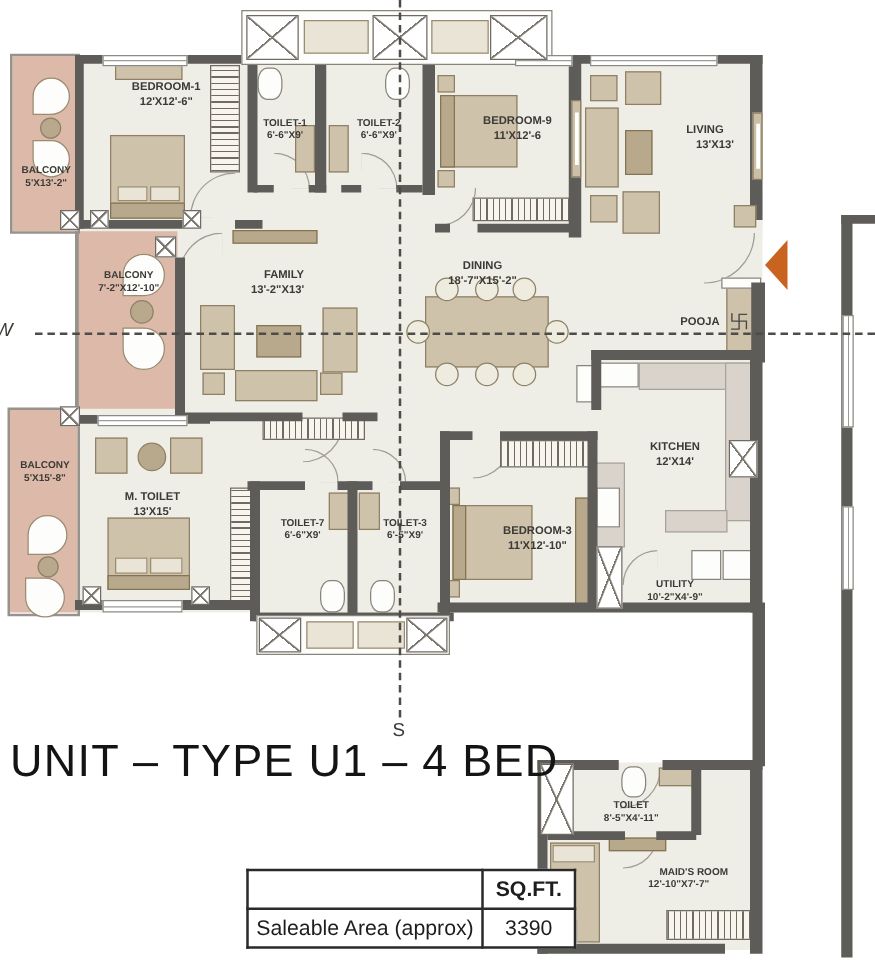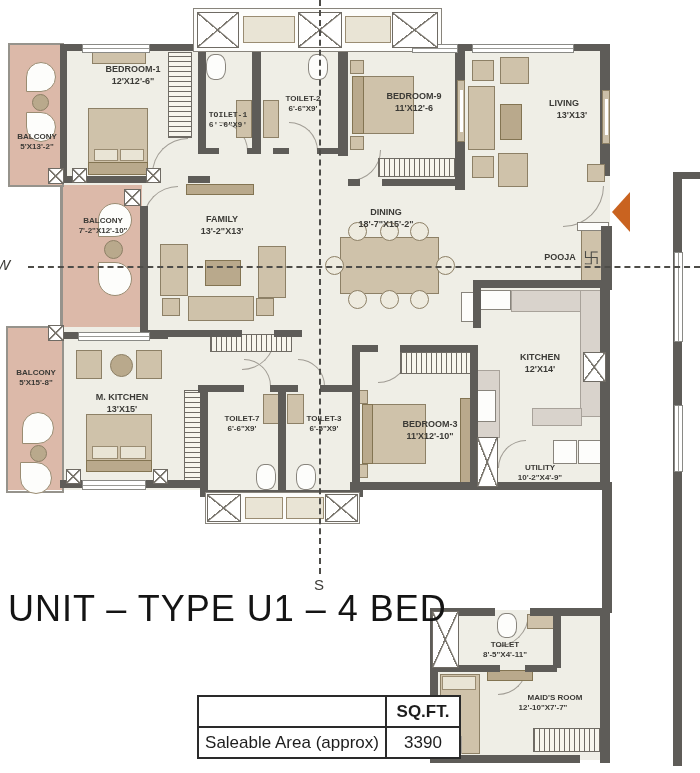--- a/index.html
+++ b/index.html
@@ -266,21 +266,21 @@
   <div class="dash-v" style="left:319px;top:0;height:574px;"></div>
   <div class="dash-h" style="left:28px;top:266px;width:672px;"></div>
   <div class="compass" style="left:314px;top:576px;">S</div>
   <div class="compass" style="left:-4px;top:256px;font-style:italic;">W</div>
   <div class="arrow" style="left:612px;top:192px;"></div>
 
   <div class="rlabel" style="left:133px;top:76px;">
     <span style="display:block;">BEDROOM-1</span>
     <span style="display:block;">12'X12'-6"</span>
   </div>
-  <div class="rlabel sm" style="left:228px;top:120px;font-family:Liberation Mono, monospace;">
+  <div class="rlabel sm" style="left:228px;top:104px;">
     <span style="display:block;">TOILET-1</span>
     <span style="display:block;">6'-6"X9'</span>
   </div>
   <div class="rlabel sm" style="left:303px;top:104px;">
     <span style="display:block;">TOILET-2</span>
     <span style="display:block;">6'-6"X9'</span>
   </div>
   <div class="rlabel" style="left:414px;top:103px;">
     <span style="display:block;">BEDROOM-9</span>
     <span style="display:block;">11'X12'-6</span>
@@ -290,37 +290,37 @@
     <span style="display:block;margin-left:16px;">13'X13'</span>
   </div>
   <div class="rlabel sm" style="left:37px;top:142px;">
     <span style="display:block;">BALCONY</span>
     <span style="display:block;">5'X13'-2"</span>
   </div>
   <div class="rlabel sm" style="left:103px;top:226px;">
     <span style="display:block;">BALCONY</span>
     <span style="display:block;">7'-2"X12'-10"</span>
   </div>
-  <div class="rlabel" style="left:222px;top:226px;">
+  <div class="rlabel" style="left:222px;top:226px;text-align:right;">
     <span style="display:block;">FAMILY</span>
     <span style="display:block;">13'-2"X13'</span>
   </div>
   <div class="rlabel" style="left:386px;top:219px;">
     <span style="display:block;">DINING</span>
     <span style="display:block;">18'-7"X15'-2"</span>
   </div>
   <div class="rlabel" style="left:560px;top:258px;">
     <span style="display:block;">POOJA</span>
   </div>
   <div class="rlabel sm" style="left:36px;top:378px;">
     <span style="display:block;">BALCONY</span>
     <span style="display:block;">5'X15'-8"</span>
   </div>
   <div class="rlabel" style="left:122px;top:404px;">
-    <span style="display:block;">M. KITCHEN</span>
+    <span style="display:block;">M. TOILET</span>
     <span style="display:block;">13'X15'</span>
   </div>
   <div class="rlabel sm" style="left:242px;top:424px;">
     <span style="display:block;">TOILET-7</span>
     <span style="display:block;">6'-6"X9'</span>
   </div>
   <div class="rlabel sm" style="left:324px;top:424px;">
     <span style="display:block;">TOILET-3</span>
     <span style="display:block;">6'-5"X9'</span>
   </div>

